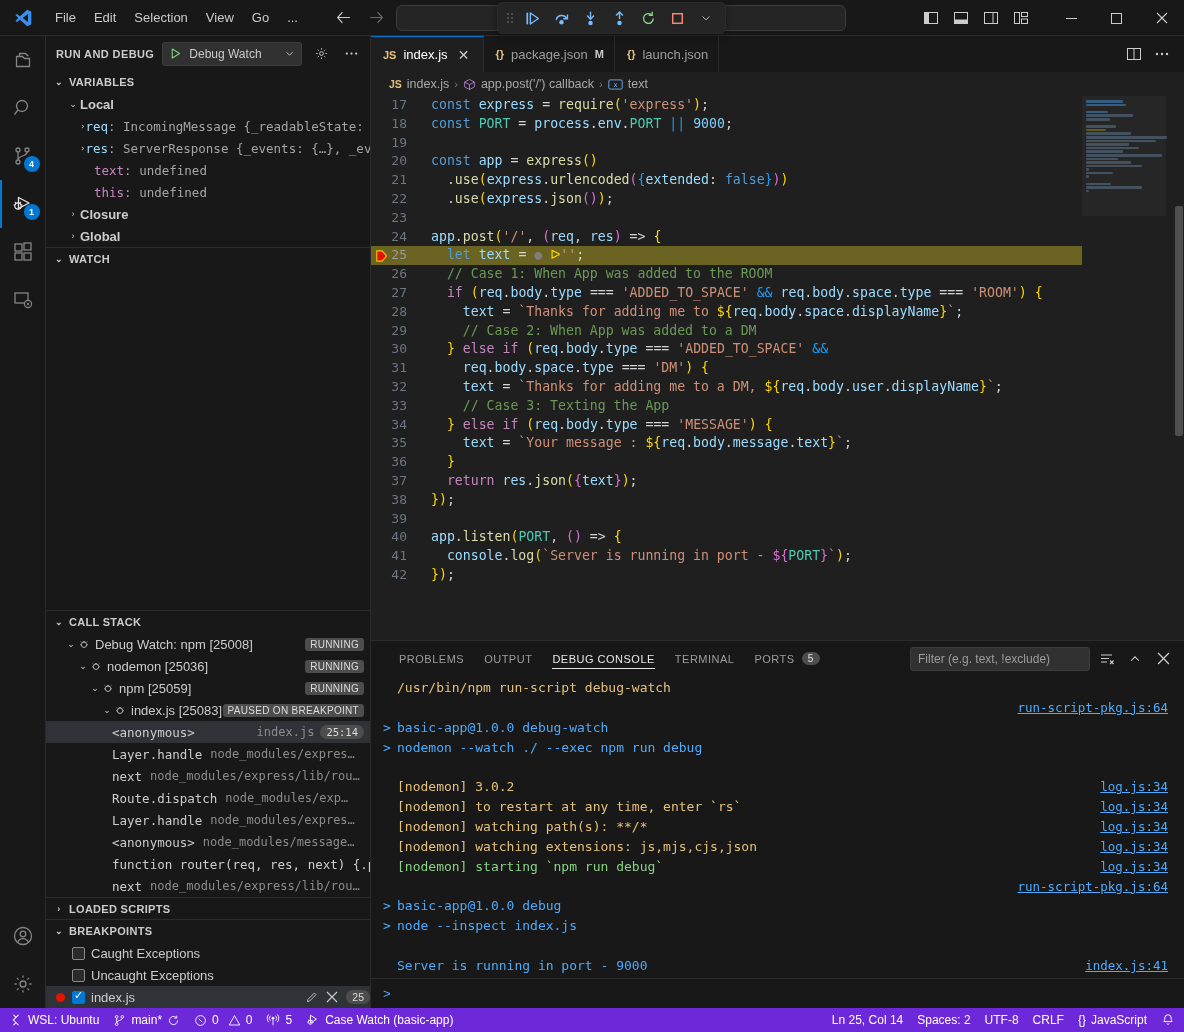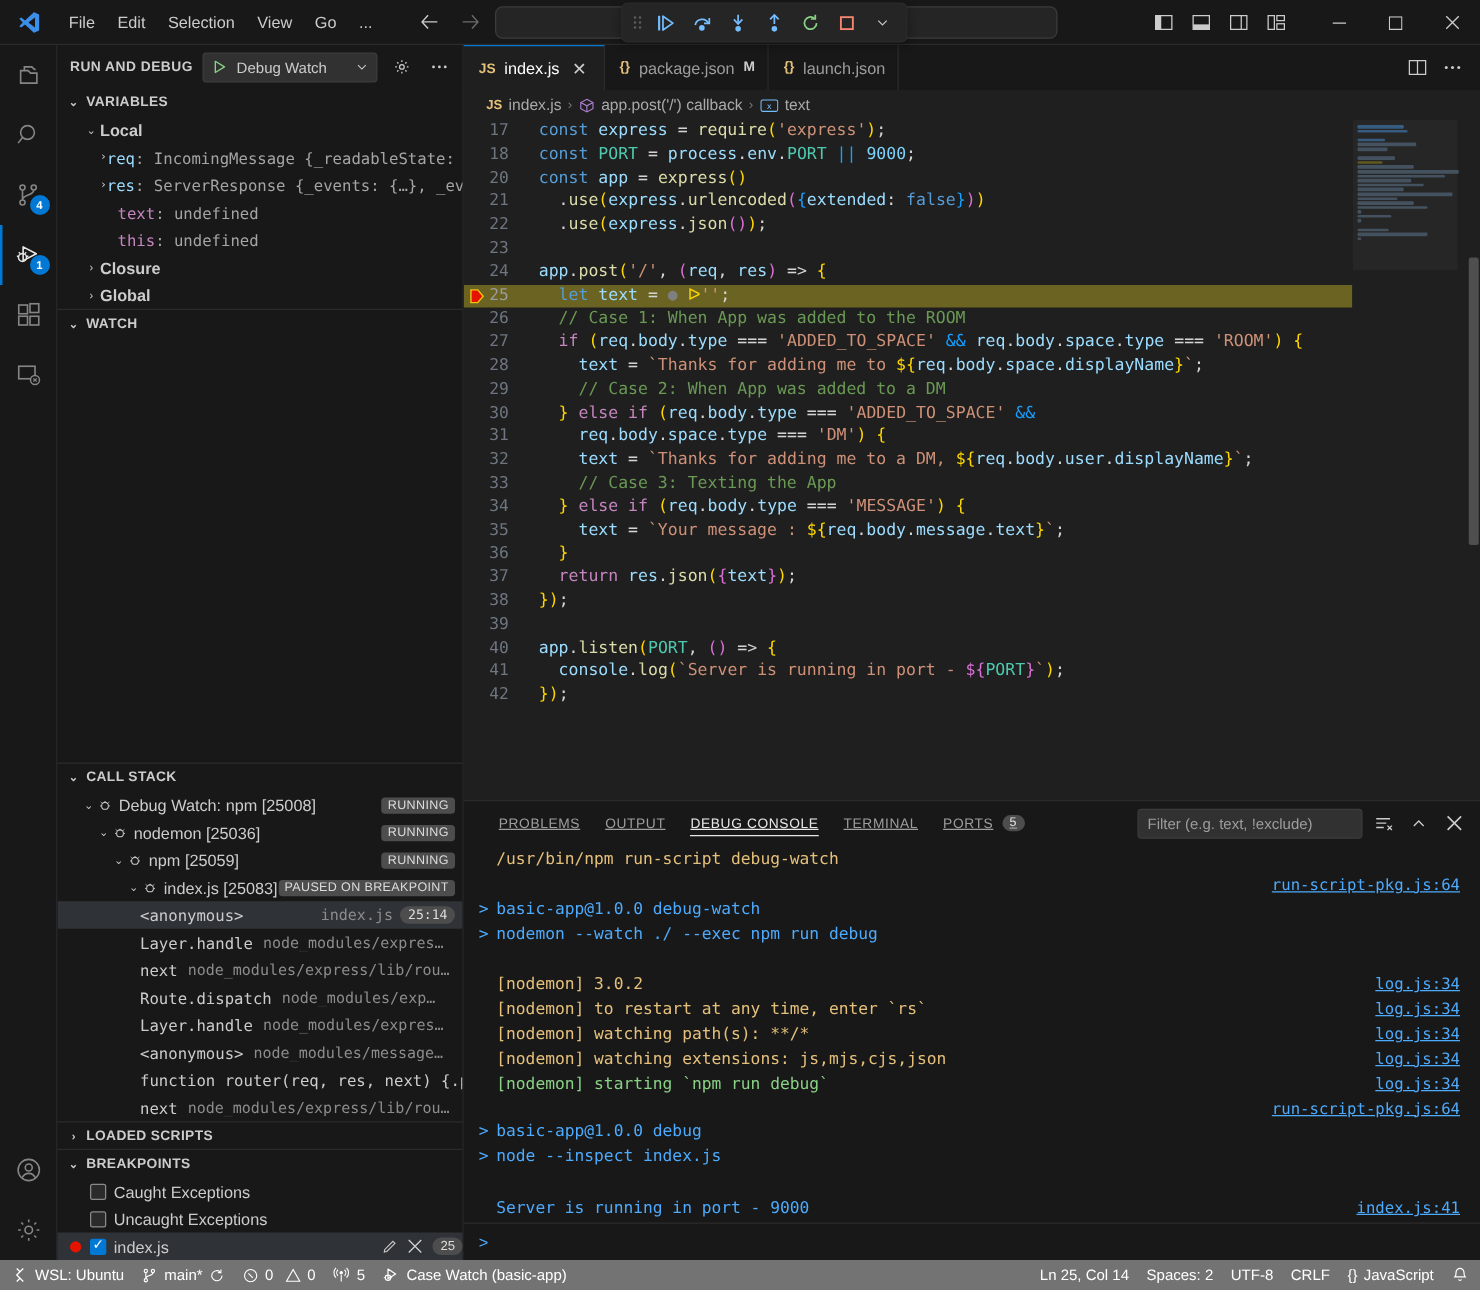--- a/index.html
+++ b/index.html
@@ -185,21 +185,21 @@
   .mm-line { height: 2.6px; margin: 0 0 1px 4px; border-radius: 1px; }
   .mm-slider { position: absolute; left:0; right: 8px; top: 0; height: 120px; background: #ffffff09; }
   .editor-scroll { width: 10px; flex: 0 0 10px; background: #1f1f1f; position: relative; }
   .editor-scroll .thumb { position: absolute; top: 110px; left: 1px; width: 8px; height: 230px; background: #4f4f4f; border-radius: 2px; }
 
   
   .panel { height: 368px; flex: 0 0 368px; background: #181818; display: flex; flex-direction: column; border-top: 1px solid #2b2b2b;}
   .panel-head { height: 35px; display: flex; align-items: center; padding: 0 10px 0 18px; flex: 0 0 35px; gap: 0;}
   .ptab {
     font-size: 11px; letter-spacing: .5px; color: #9d9d9d; padding: 0 10px; height: 35px;
-    display: flex; align-items: center; gap: 7px; cursor: pointer; position: relative; text-decoration: underline;
+    display: flex; align-items: center; gap: 7px; cursor: pointer; position: relative;
   }
   .ptab.active { color: #e7e7e7; }
   .ptab.active::after {
     content: ""; position: absolute; left: 10px; right: 10px; bottom: 7px; height: 1px; background: #e7e7e7;
   }
   .ports-badge {
     background: #4d4d4d; color: #e4e4e4; border-radius: 9px; font-size: 10px; padding: 1px 6px; min-width: 18px; text-align: center;
   }
   .panel-actions { margin-left: auto; display: flex; align-items: center; gap: 6px; }
   .filter-input {
@@ -223,21 +223,21 @@
   .c-blue   { color: #4daafc; }
   .c-green  { color: #89d185; }
   .c-white  { color: #cccccc; }
   .console-input {
     height: 30px; display: flex; align-items: center; padding-left: 12px; gap: 6px;
     border-top: 1px solid #2b2b2b; color: #4daafc; flex: 0 0 30px;
   }
 
   
   .statusbar {
-    height: 24px; flex: 0 0 24px; background: #737373; display: flex; align-items: center;
+    height: 24px; flex: 0 0 24px; background: #6d28d9; display: flex; align-items: center;
     color: #ffffff; font-size: 12px; padding: 0 2px;
   }
   .sb-item { display: flex; align-items: center; gap: 5px; padding: 0 7px; height: 24px; cursor: pointer; }
   .sb-right { margin-left: auto; display: flex; align-items: center; }
   svg { display: block; }
 </style>
 </head>
 <body>
 
 <div class="app">
@@ -703,20 +703,21 @@
               </svg>
           </span>
           <span>text</span>
         </span>
       </div>
 
       <div class="code-wrap">
         <div class="code-area" id="code-area">
             <div class="code-line" style="position: relative;"><span class="gutter-num">17</span><span class="code-txt"><span class="t-kw">const</span><span class="t-op"> </span><span class="t-var">express</span><span class="t-op"> = </span><span class="t-fn">require</span><span class="t-br1">(</span><span class="t-str">'express'</span><span class="t-br1">)</span><span class="t-op">;</span></span></div>
             <div class="code-line" style="position: relative;"><span class="gutter-num">18</span><span class="code-txt"><span class="t-kw">const</span><span class="t-op"> </span><span class="t-cls">PORT</span><span class="t-op"> = </span><span class="t-var">process</span><span class="t-op">.</span><span class="t-var">env</span><span class="t-op">.</span><span class="t-cls">PORT</span><span class="t-op"> </span><span class="t-br3">||</span><span class="t-op"> </span><span class="t-num">9000</span><span class="t-op">;</span></span></div>
+            <div class="code-line" style="position: relative;"><span class="gutter-num">19</span><span class="code-txt"></span></div>
             <div class="code-line" style="position: relative;"><span class="gutter-num">20</span><span class="code-txt"><span class="t-kw">const</span><span class="t-op"> </span><span class="t-var">app</span><span class="t-op"> = </span><span class="t-fn">express</span><span class="t-br1">()</span></span></div>
             <div class="code-line" style="position: relative;"><span class="gutter-num">21</span><span class="code-txt"><span class="indent-guide">  </span><span class="t-op">.</span><span class="t-fn">use</span><span class="t-br1">(</span><span class="t-var">express</span><span class="t-op">.</span><span class="t-fn">urlencoded</span><span class="t-br2">(</span><span class="t-br3">{</span><span class="t-var">extended</span><span class="t-op">: </span><span class="t-kw">false</span><span class="t-br3">}</span><span class="t-br2">)</span><span class="t-br1">)</span></span></div>
             <div class="code-line" style="position: relative;"><span class="gutter-num">22</span><span class="code-txt"><span class="indent-guide">  </span><span class="t-op">.</span><span class="t-fn">use</span><span class="t-br1">(</span><span class="t-var">express</span><span class="t-op">.</span><span class="t-fn">json</span><span class="t-br2">()</span><span class="t-br1">)</span><span class="t-op">;</span></span></div>
             <div class="code-line" style="position: relative;"><span class="gutter-num">23</span><span class="code-txt"></span></div>
             <div class="code-line" style="position: relative;"><span class="gutter-num">24</span><span class="code-txt"><span class="t-var">app</span><span class="t-op">.</span><span class="t-fn">post</span><span class="t-br1">(</span><span class="t-str">'/'</span><span class="t-op">, </span><span class="t-br2">(</span><span class="t-var">req</span><span class="t-op">, </span><span class="t-var">res</span><span class="t-br2">)</span><span class="t-op"> =&gt; </span><span class="t-br1">{</span></span></div>
             <div class="code-line cur" style="position: relative;"><span class="bp-marker"><svg width="14" height="14" viewBox="0 0 16 16">
                   <path d="M2 2.2h6.2L13.2 8l-5 5.8H2z" fill="#e51400" stroke="#f1c40f" stroke-width="1.3"></path>
                 </svg></span><span class="gutter-num">25</span><span class="code-txt"><span class="indent-guide">  </span><span class="t-kw">let</span><span class="t-op"> </span><span class="t-var">text</span><span class="t-op"> = </span><span class="inline-dot" style="color: rgb(127, 127, 127);">●</span><span class="t-br1"> ᐅ</span><span class="t-str">''</span><span class="t-op">;</span></span></div>
             <div class="code-line" style="position: relative;"><span class="gutter-num">26</span><span class="code-txt"><span class="indent-guide">  </span><span class="t-com">// Case 1: When App was added to the ROOM</span></span></div>
             <div class="code-line" style="position: relative;"><span class="gutter-num">27</span><span class="code-txt"><span class="indent-guide">  </span><span class="t-kw2">if</span><span class="t-op"> </span><span class="t-br1">(</span><span class="t-var">req</span><span class="t-op">.</span><span class="t-var">body</span><span class="t-op">.</span><span class="t-var">type</span><span class="t-op"> === </span><span class="t-str">'ADDED_TO_SPACE'</span><span class="t-op"> </span><span class="t-br3">&amp;&amp;</span><span class="t-op"> </span><span class="t-var">req</span><span class="t-op">.</span><span class="t-var">body</span><span class="t-op">.</span><span class="t-var">space</span><span class="t-op">.</span><span class="t-var">type</span><span class="t-op"> === </span><span class="t-str">'ROOM'</span><span class="t-br1">)</span><span class="t-op"> </span><span class="t-br1">{</span></span></div>

